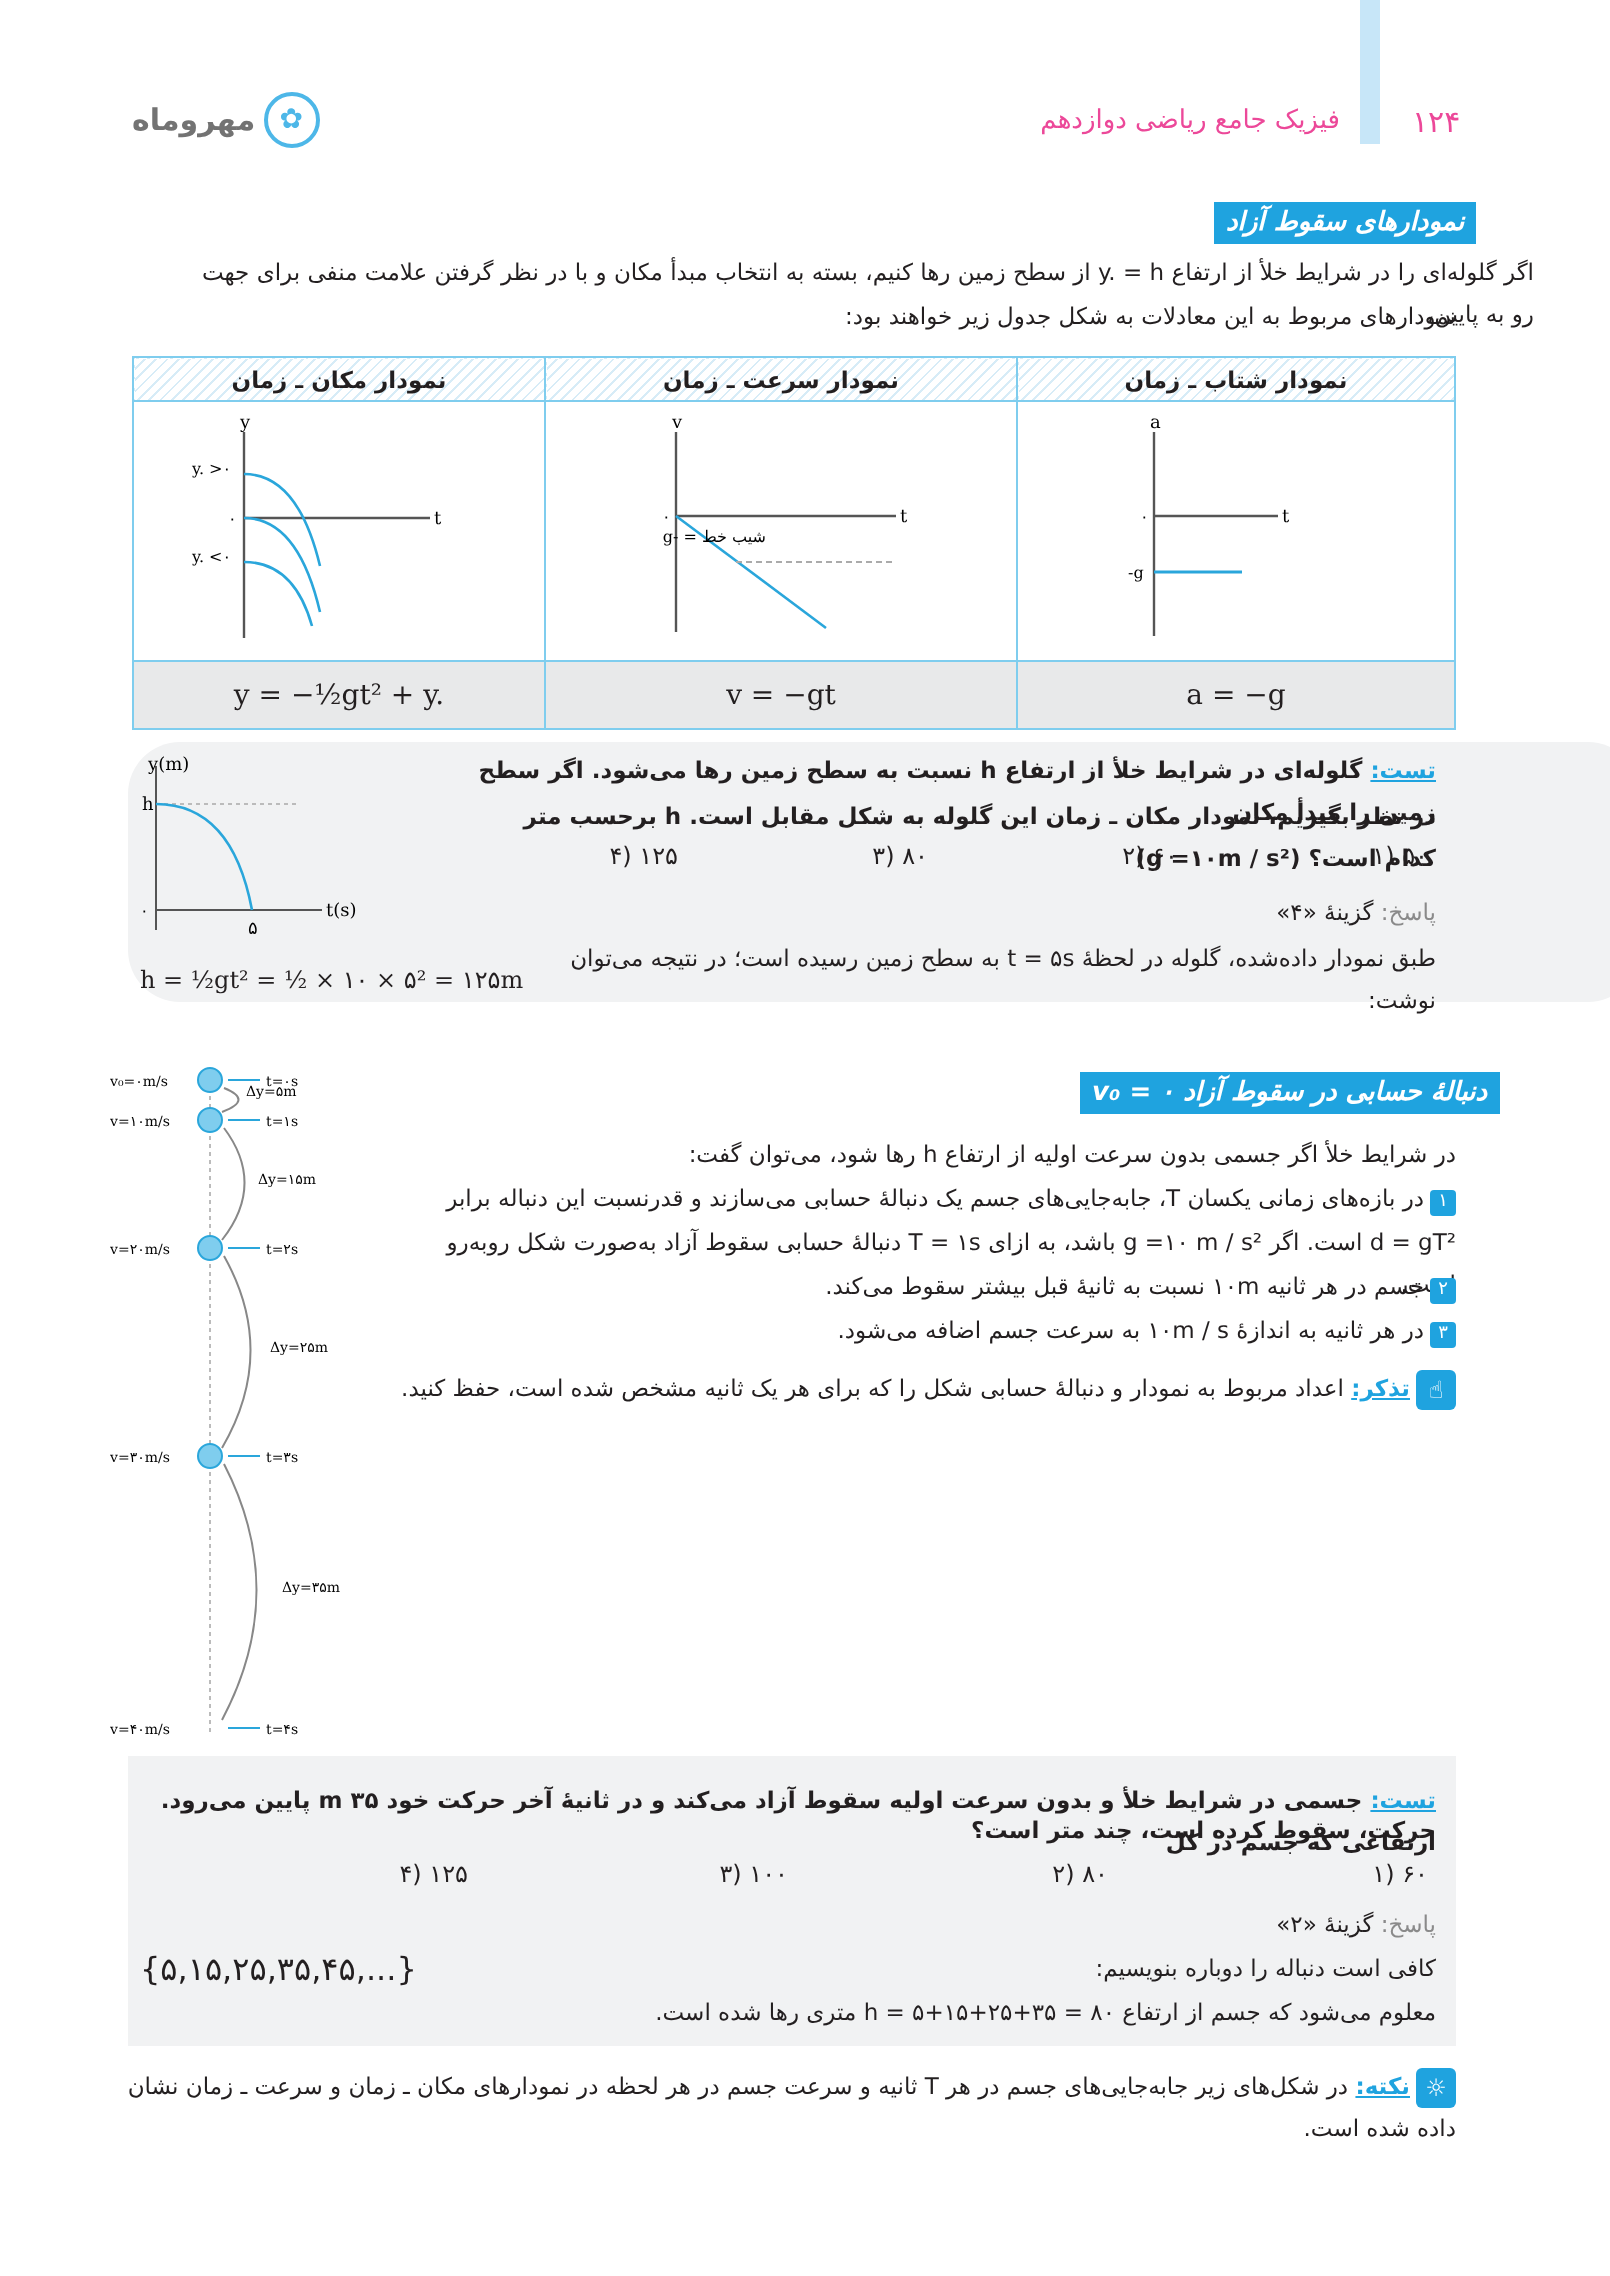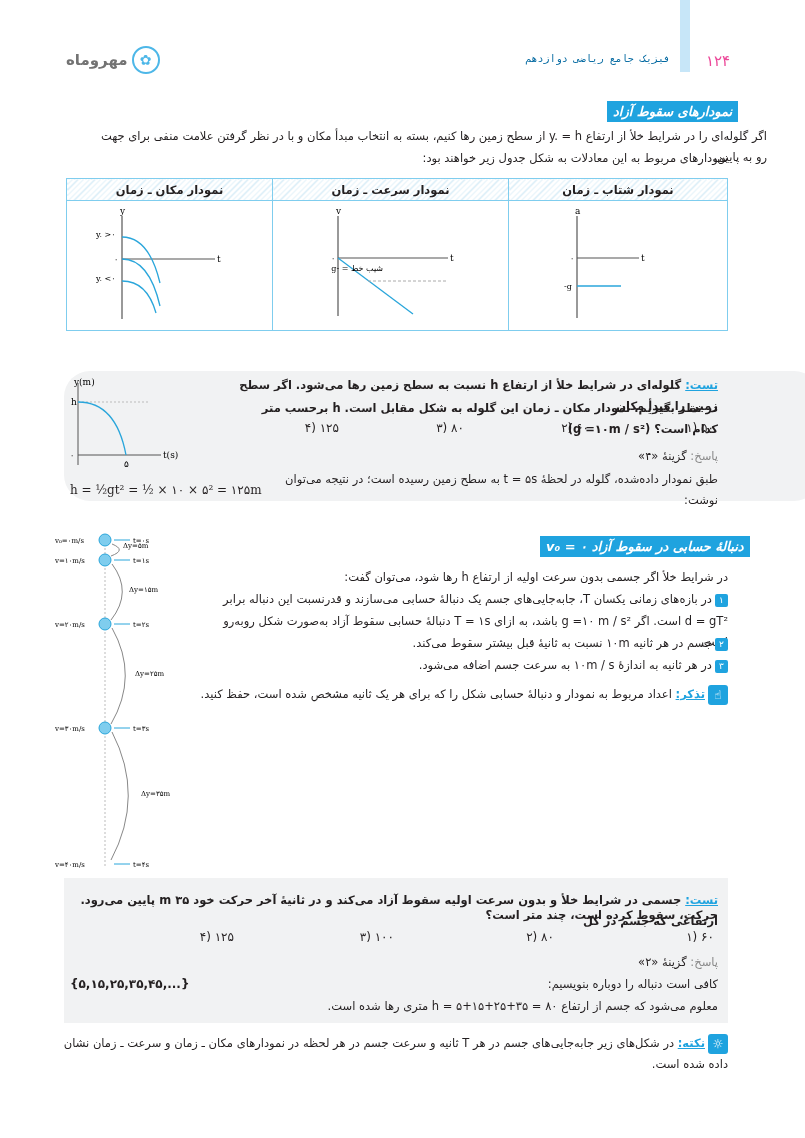--- a/index.html
+++ b/index.html
@@ -1,20 +1,20 @@
 <!DOCTYPE html>
 <html><head>
 <meta charset="utf-8">
 <style>
   * { box-sizing: border-box; margin: 0; padding: 0; }
   body { width: 805px; height: 1138px; background: #fff; font-family: "DejaVu Sans", sans-serif; color: #231f20; position: relative; overflow: hidden; }
   .abs { position: absolute; }
   .accent-bar { position: absolute; left: 680px; top: 0; width: 10px; height: 72px; background: #c7e6f8; }
   .page-num { position: absolute; left: 706px; top: 52px; font-size: 15px; color: #ec4899; }
-  .book-title { position: absolute; left: 500px; top: 53px; width: 170px; font-size: 10px; color: #0369a1; text-align: right; direction: rtl; font-family: Liberation Mono, monospace; }
+  .book-title { position: absolute; left: 500px; top: 53px; width: 170px; font-size: 13px; color: #ec4899; text-align: right; direction: rtl; }
   .logo { position: absolute; left: 66px; top: 46px; display: flex; align-items: center; gap: 4px; }
   .logo-text { font-size: 15px; font-weight: bold; color: #737373; direction: rtl; }
   .logo-icon { width: 28px; height: 28px; border: 2px solid #4db7e8; border-radius: 50%; display: flex; align-items: center; justify-content: center; color: #4db7e8; font-size: 14px; }
   .sec-title { position: absolute; background: #1fa3df; color: #fff; font-weight: bold; font-size: 13px; padding: 3px 6px; direction: rtl; font-style: italic; }
   .para { position: absolute; font-size: 11.5px; line-height: 21px; direction: rtl; text-align: right; }
   table.graphs { position: absolute; left: 66px; top: 178px; width: 662px; border-collapse: collapse; border: 1px solid #7fcdee; }
   table.graphs td, table.graphs th { border: 1px solid #7fcdee; text-align: center; }
   table.graphs th { height: 22px; font-size: 11.5px; font-weight: bold; direction: rtl; background: repeating-linear-gradient(135deg, #fff 0 3px, #d7ecf7 3px 4px); }
   table.graphs td.g { height: 127px; position: relative; }
   table.graphs td.eq { height: 34px; background: #e8e9ea; font-family: "DejaVu Serif", serif; font-size: 14px; }
@@ -83,20 +83,25 @@
         <line x1="68" y1="15" x2="68" y2="117" stroke="#555" stroke-width="1.2"></line>
         <line x1="68" y1="57" x2="130" y2="57" stroke="#555" stroke-width="1.2"></line>
         <text x="66" y="13" font-size="9">a</text>
         <text x="132" y="60" font-size="9">t</text>
         <text x="61" y="60" font-size="8">۰</text>
         <text x="55" y="88" font-size="8">-g</text>
         <line x1="68" y1="85" x2="112" y2="85" stroke="#2aa6db" stroke-width="1.5"></line>
       </svg>
     </td>
   </tr>
+  <tr>
+    <td class="eq">y = −½gt² + y.</td>
+    <td class="eq">v = −gt</td>
+    <td class="eq">a = −g</td>
+  </tr>
 </tbody>
   </table>
 
 <div class="box" style="left:64px; top:371px; width:756px; height:130px;border-radius:26px;">
   <svg class="abs" style="left:2px; top:4px;" width="130" height="95">
     <line x1="12" y1="8" x2="12" y2="90" stroke="#555"></line>
     <line x1="12" y1="80" x2="95" y2="80" stroke="#555"></line>
     <text x="8" y="10" font-size="9">y(m)</text>
     <text x="97" y="83" font-size="9">t(s)</text>
     <text x="5" y="30" font-size="9">h</text>
@@ -161,17 +166,17 @@
   <div class="para q" style="left:6px; top:12px; width:648px;"><span class="tst-label">تست:</span> <span>جسمی در شرایط خلأ و بدون سرعت اولیه سقوط آزاد می‌کند و در ثانیهٔ آخر حرکت خود ۳۵ m پایین می‌رود. ارتفاعی که جسم در کل</span></div>
   <div class="para q" style="left:6px; top:27px; width:648px;">حرکت، سقوط کرده است، چند متر است؟</div>
   <div class="opts" style="left:80px; top:52px; width:570px;">
     <span style="width:160px">۶۰ (۱</span>
     <span style="width:160px">۸۰ (۲</span>
     <span style="width:160px">۱۰۰ (۳</span>
     <span style="width:80px">۱۲۵ (۴</span>
   </div>
   <div class="para" style="left:300px; top:74px; width:354px;"><span class="ans-label">پاسخ:</span> <span>گزینهٔ «۲»</span></div>
   <div class="para" style="left:300px; top:96px; width:354px;">کافی است دنباله را دوباره بنویسیم:</div>
-  <div class="abs" style="left:6px; top:96px; font-size:12px; line-height:21px;font-weight:bold;">{۵,۱۵,۲۵,۳۵,۴۵,...}</div>
+  <div class="abs" style="left:6px; top:96px; font-size:16px; line-height:21px;">{۵,۱۵,۲۵,۳۵,۴۵,...}</div>
   <div class="para" style="left:200px; top:118px; width:454px;">معلوم می‌شود که جسم از ارتفاع h = ۵+۱۵+۲۵+۳۵ = ۸۰ متری رها شده است.</div>
 </div>
 
 <div class="para" style="left:60px; top:1033px; width:668px;"><span class="icon-sq">☼</span><span class="tst-label">نکته:</span> <span>در شکل‌های زیر جابه‌جایی‌های جسم در هر T ثانیه و سرعت جسم در هر لحظه در نمودارهای مکان ـ زمان و سرعت ـ زمان نشان داده شده است.</span></div>
 
 </body></html>

